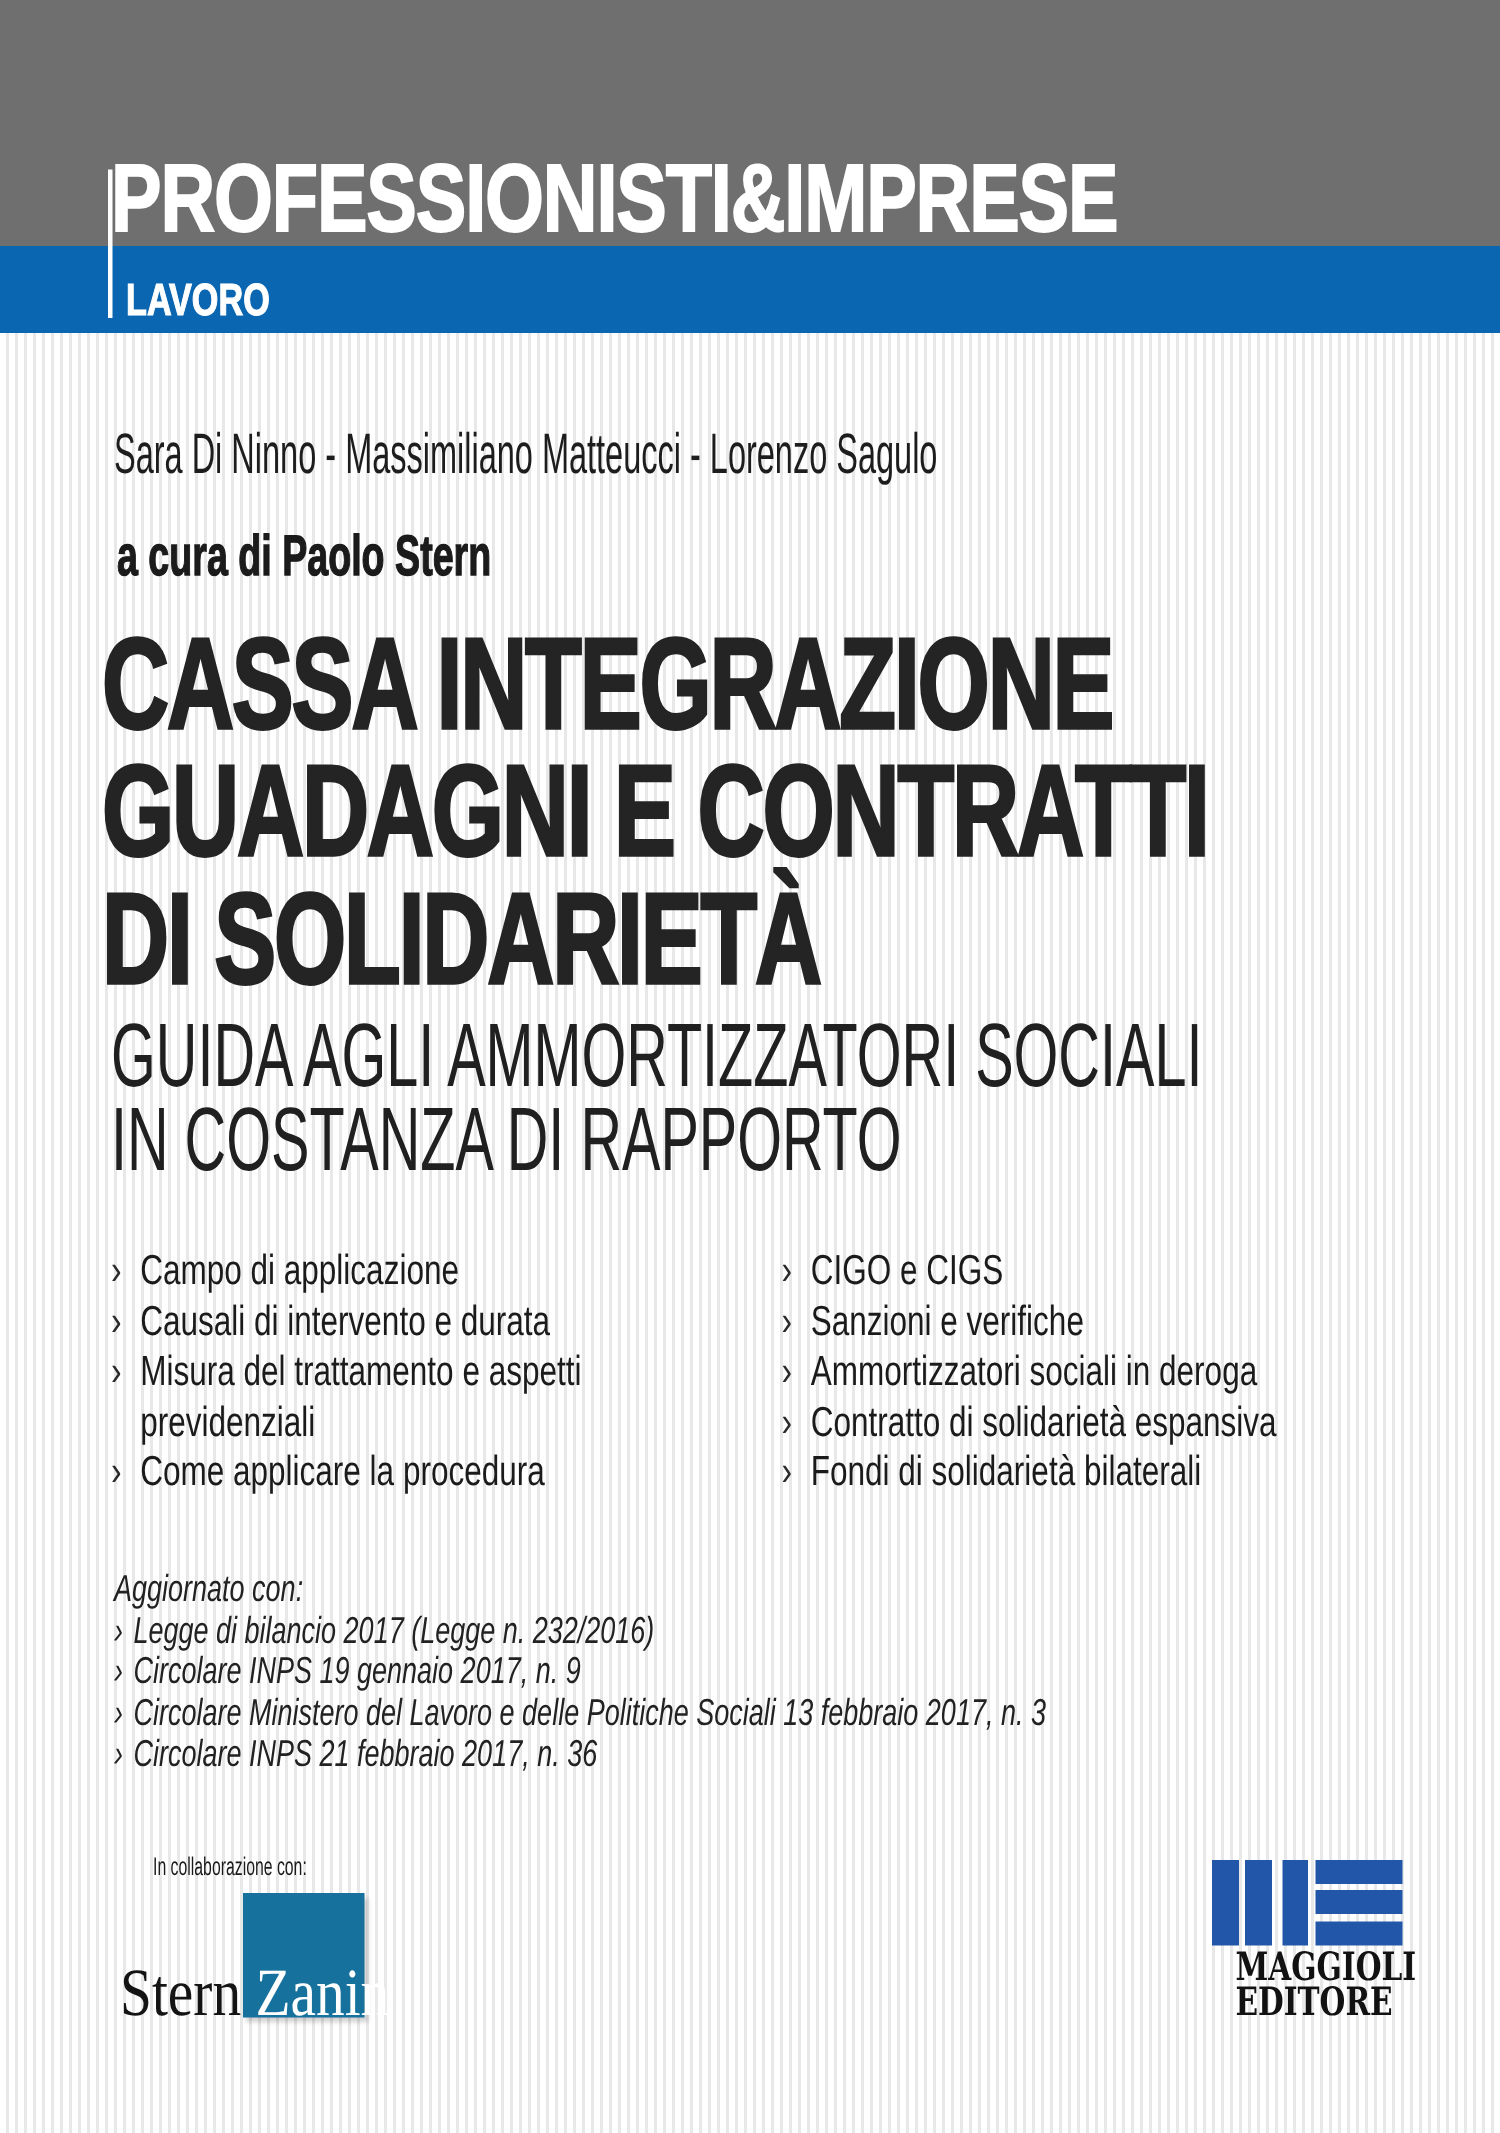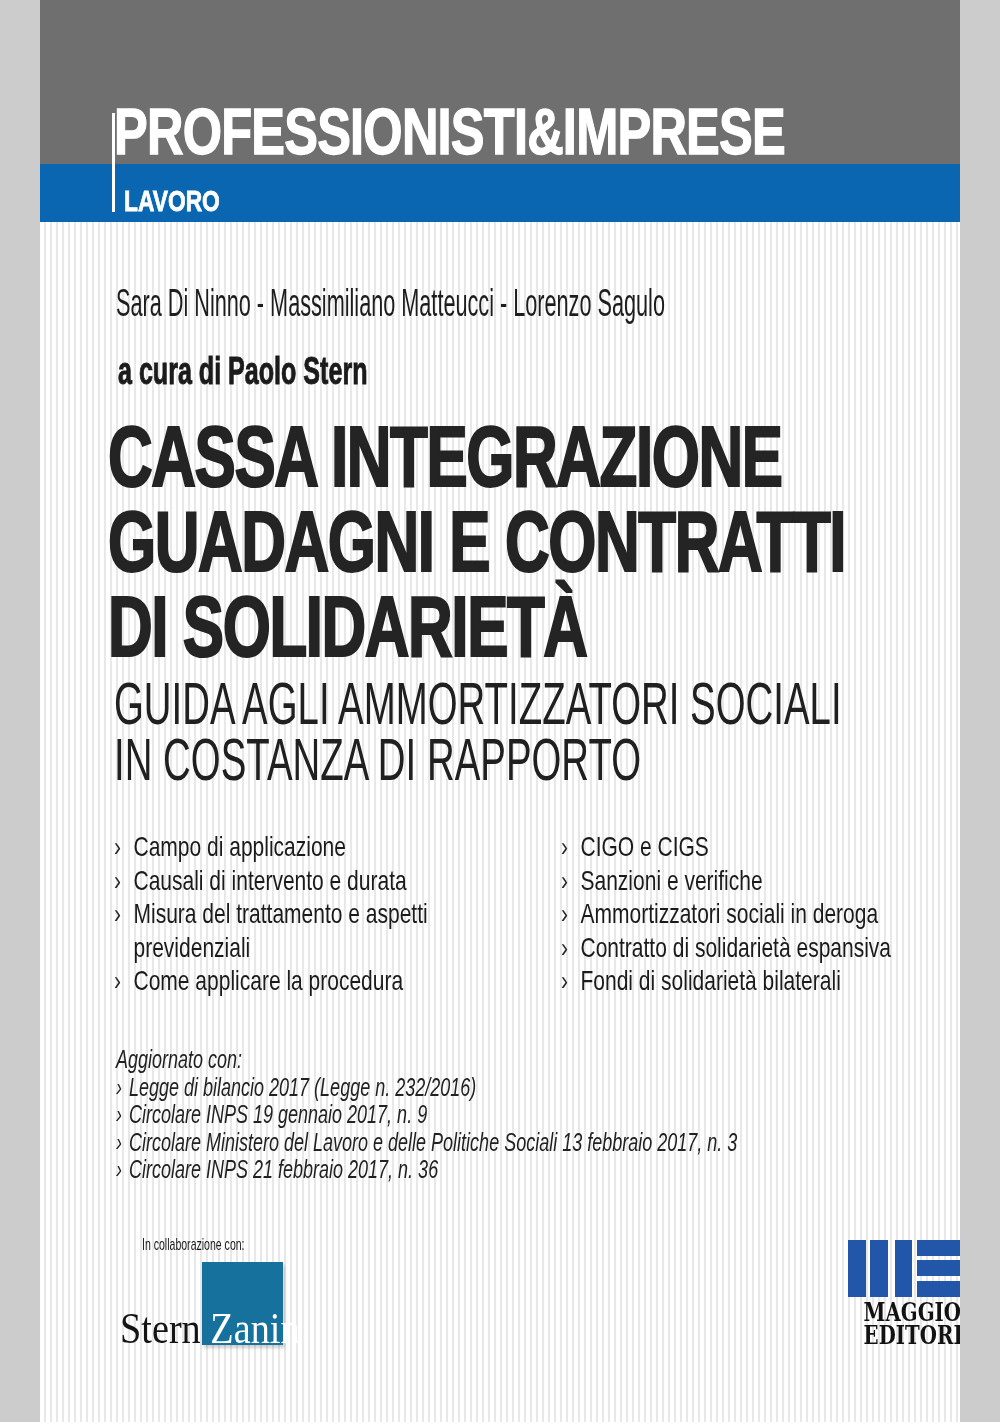--- a/index.html
+++ b/index.html
@@ -1,18 +1,18 @@
 <!DOCTYPE html>
 <html><head>
 <meta charset="utf-8">
 <style>
   html,body{margin:0;padding:0;background:#cccccc;}
   .page{
     position:relative;
-    width:920px;height:1422px;
+    width:1000px;height:1422px;
     margin:0 auto;
     overflow:hidden;
     background:repeating-linear-gradient(90deg,#ffffff 0px,#ffffff 4px,#e8e8e8 4px,#e8e8e8 6px);
     font-family:"Liberation Sans",sans-serif;
     color:#1c1c1c;
   }
   .header-gray{position:absolute;left:0;top:0;width:1000px;height:164px;background:#6f6f6f;}
   .band-blue{position:absolute;left:0;top:164px;width:1000px;height:58px;background:#0a66b0;}
   .vline{position:absolute;left:72px;top:113px;width:3px;height:99px;background:#ffffff;z-index:5;}
 

